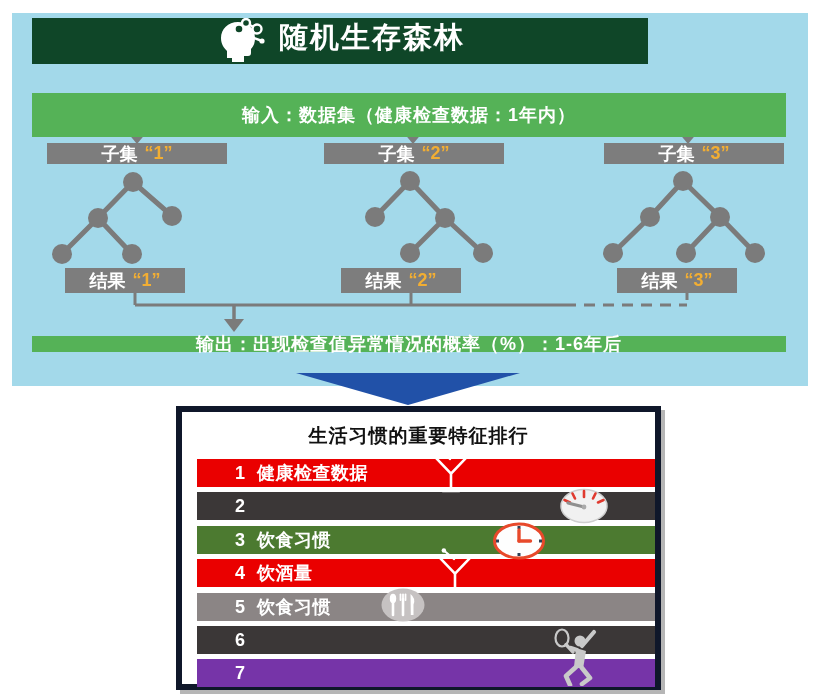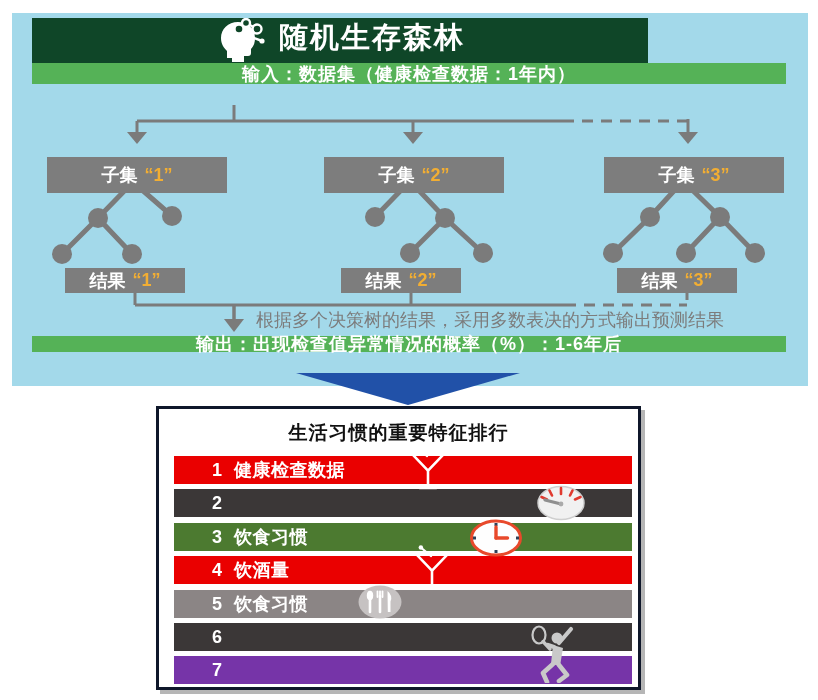--- a/index.html
+++ b/index.html
@@ -7,37 +7,37 @@
          font-family:"Liberation Sans","DejaVu Sans",sans-serif;}
 
   
   .panel{position:absolute;left:12px;top:13px;width:796px;height:373px;background:#a3d9ea;}
   .connectors{position:absolute;left:0;top:0;width:796px;height:373px;}
   .hdr{position:absolute;left:20px;top:5px;width:616px;height:46px;background:#0f4628;
        display:flex;align-items:flex-start;justify-content:center;gap:12px;}
   .hdr-title{color:#fff;font-size:29px;font-weight:bold;letter-spacing:2px;}
   .bar{position:absolute;left:20px;width:754px;background:#55b257;color:#fff;font-weight:bold;
        font-size:18px;display:flex;align-items:center;justify-content:center;letter-spacing:1px;}
-  .bar.input{top:50px;height:21px;text-align:right;}
+  .bar.input{top:80px;height:44px;text-align:right;}
   .bar.output{top:323px;height:16px;}
   .gbox{position:absolute;background:#7d7d7d;color:#fff;font-weight:bold;font-size:18px;
         display:flex;align-items:center;justify-content:center;gap:7px;}
-  .subset{width:180px;height:36px;top:144px;}
+  .subset{width:180px;height:21px;top:130px;}
   .s1{left:35px;} .s2{left:312px;} .s3{left:592px;}
   .result{width:120px;height:25px;top:255px;}
   .r1{left:53px;} .r2{left:329px;} .r3{left:605px;}
   .qnum{color:#f2ae33;}
   .caption{position:absolute;left:244px;top:295px;font-size:18px;color:#7c7c7c;white-space:nowrap;}
 
   
   .bigarrow{position:absolute;left:296px;top:372px;}
 
   
-  .rankbox{position:absolute;left:156px;top:406px;width:485px;height:284px;background:#fff;
-           border:3px solid #0f172a;box-shadow:4px 4px 0 #b6b6b6;box-sizing:border-box;}
+  .rankbox{position:absolute;left:176px;top:406px;width:485px;height:284px;background:#fff;
+           border:6px solid #0f172a;box-shadow:4px 4px 0 #b6b6b6;box-sizing:border-box;}
   .rank-title{text-align:center;margin-top:11px;font-size:19px;font-weight:bold;color:#111;
               letter-spacing:1px;}
   .rank-row{position:absolute;left:15px;width:458px;height:28px;color:#fff;font-weight:bold;
             font-size:18px;display:flex;align-items:center;z-index:1;}
   .rk{margin-left:36px;width:14px;text-align:center;}
   .rl{margin-left:10px;white-space:nowrap;letter-spacing:0.5px;}
   .row1{top:47px;} .row2{top:80px;} .row3{top:114px;} .row4{top:147px;}
   .row5{top:181px;} .row6{top:214px;} .row7{top:247px;}
   .ricon{position:absolute;z-index:3;}
   .i-cock1{left:250px;top:36px;}
@@ -166,21 +166,20 @@
     </div>
     <div class="gbox result r2">
       <span>结果</span>
       <span class="qnum">“2”</span>
     </div>
     <div class="gbox result r3">
       <span>结果</span>
       <span class="qnum">“3”</span>
     </div>
 
-    <div class="caption">根据多个决策树的结果，采用多数表决的方式输出预测结果</div>
 
     <div class="bar output">输出：出现检查值异常情况的概率（%）：1-6年后</div>
   </div>
 
   <svg class="bigarrow" width="224" height="34" viewBox="0 0 224 34">
     <polygon points="0,1 224,1 112,33" fill="#2151a8"></polygon>
   </svg>
 
   <div class="rankbox">
     <div class="rank-title">生活习惯的重要特征排行</div>

